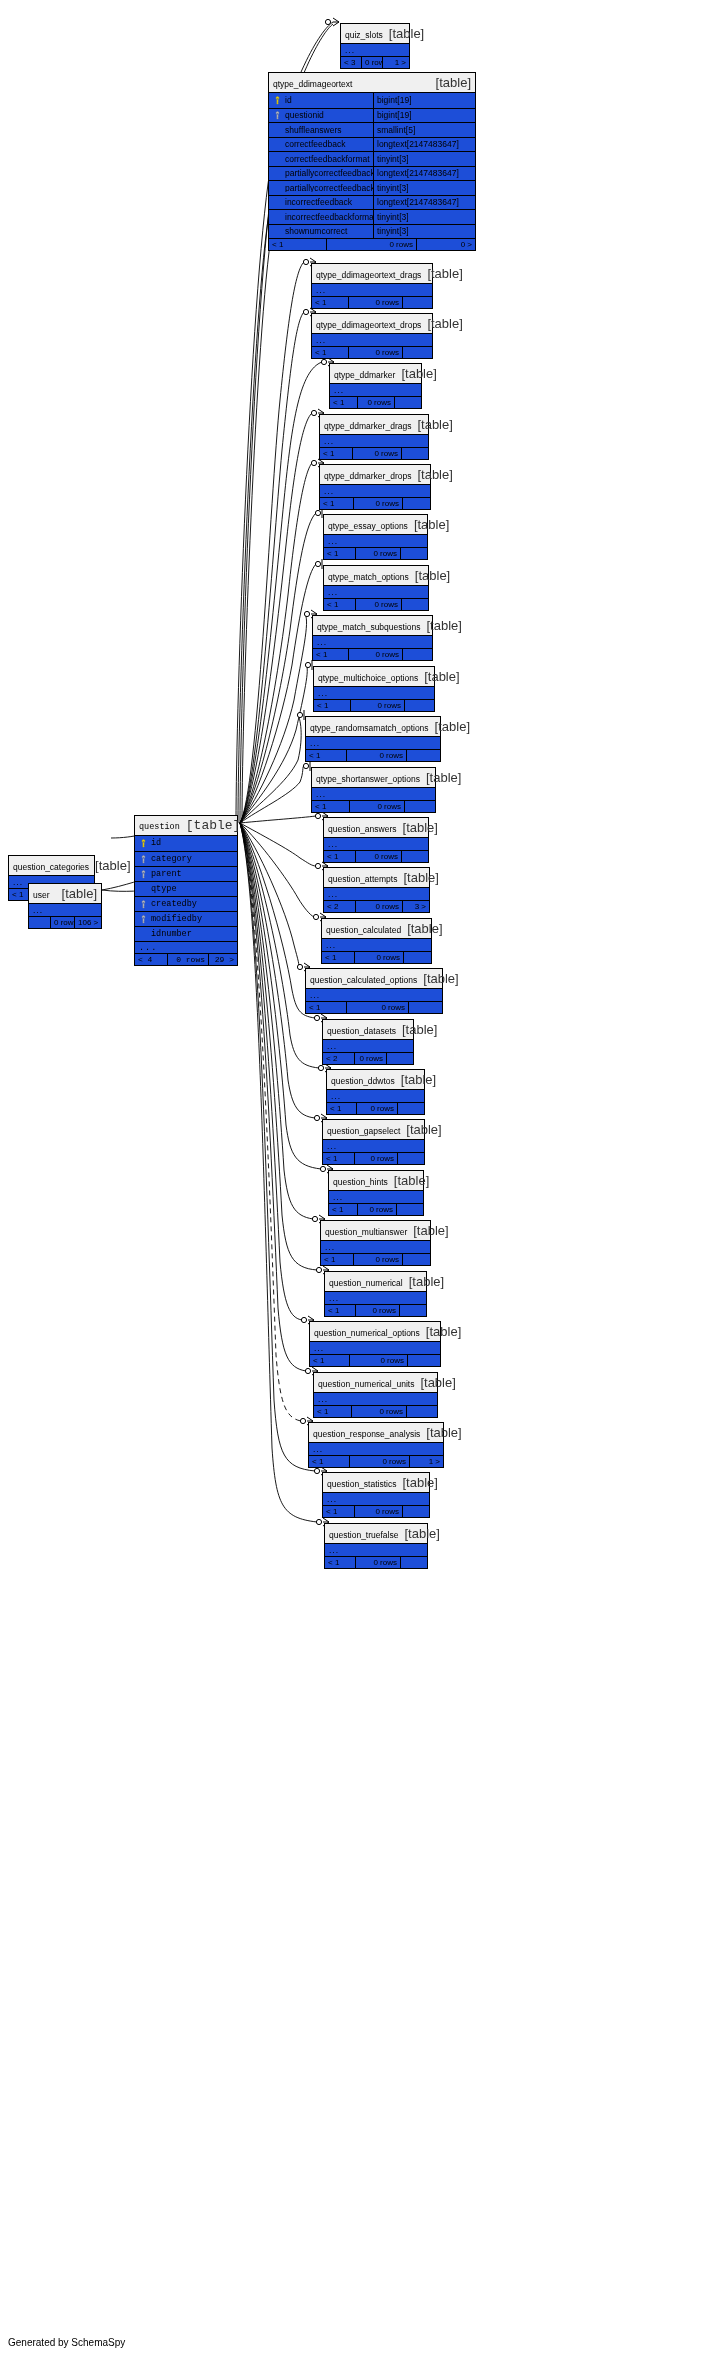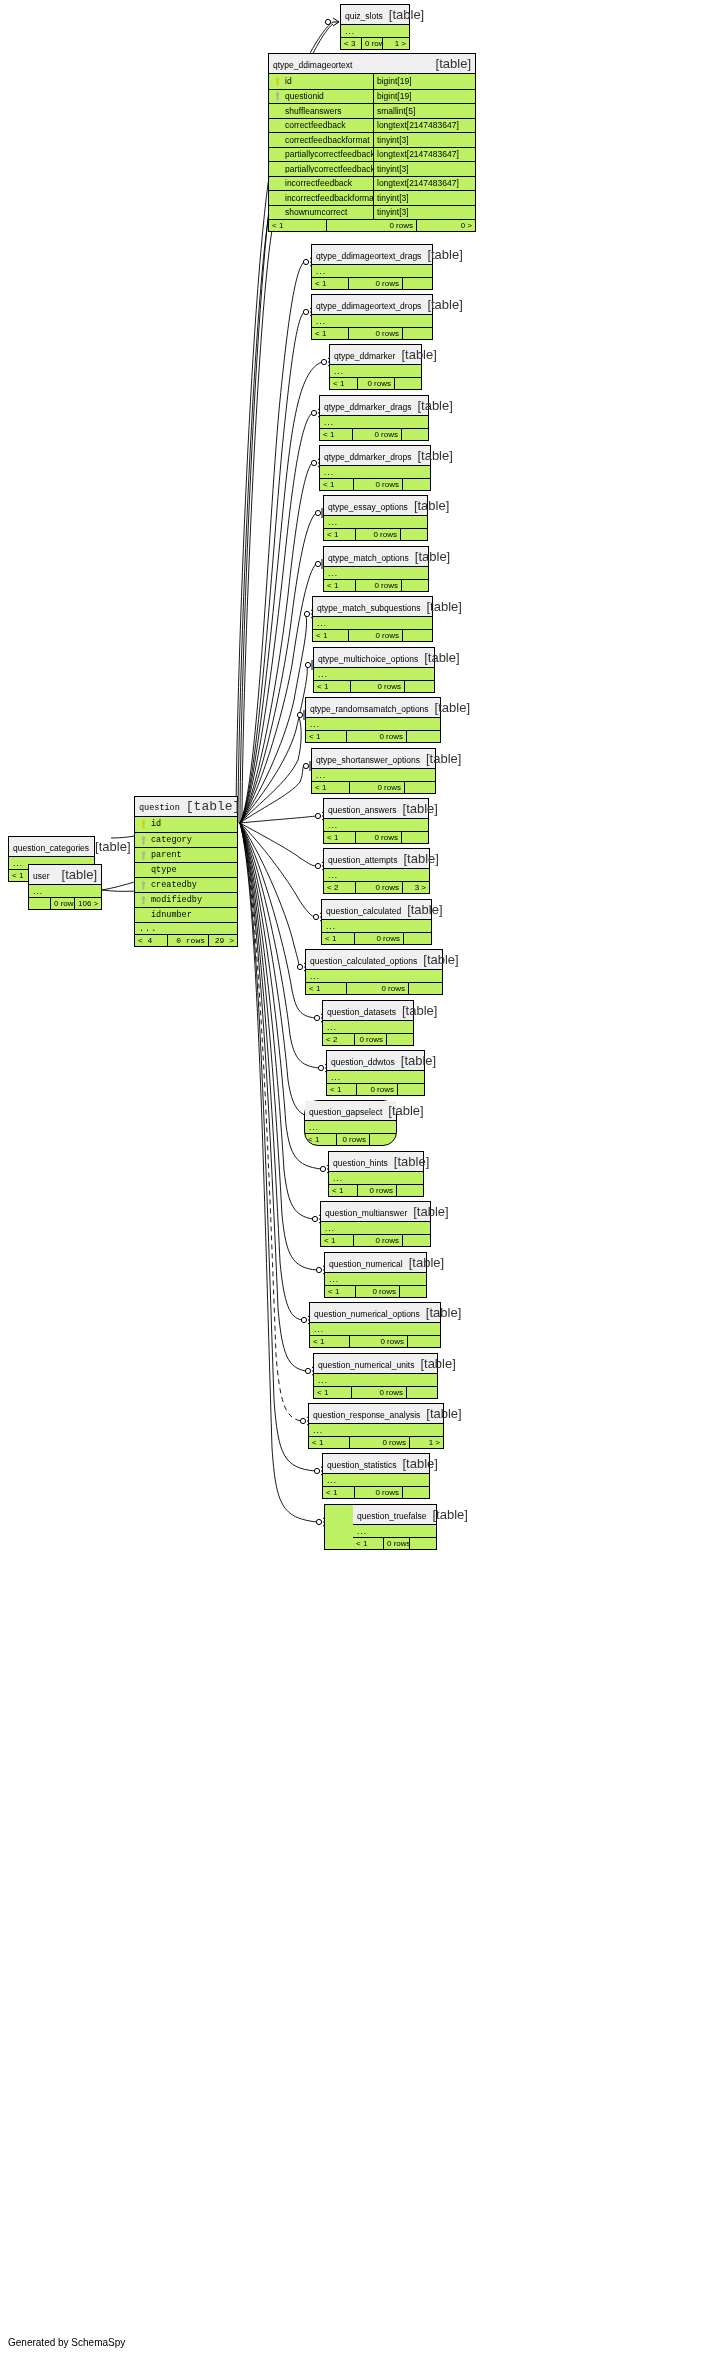--- a/index.html
+++ b/index.html
@@ -22,24 +22,25 @@
     position: absolute;
     left: 0;
     top: 0;
     width: 728px;
     height: 2363px;
     pointer-events: none;
   }
   .node {
     position: absolute;
     border: 1px solid #000000;
-    background: #bef264;
+    background: #1d4ed8;
     box-sizing: border-box;
     font-size: 8.5px;
     line-height: 1;
+    margin-top: 19px;
   }
   .node .thead {
     background: #f0f0f0;
     border-bottom: 1px solid #000000;
     padding: 3px 4px 3px 4px;
     display: flex;
     justify-content: space-between;
     align-items: baseline;
     white-space: nowrap;
   }
@@ -625,21 +626,21 @@
           <span class="tname">question_ddwtos</span>
           <span class="ttag">[table]</span>
         </div>
         <div class="ellipsis">...</div>
         <div class="tfoot">
           <div class="f-left" style="width:30px">&lt; 1</div>
           <div class="f-mid">0 rows</div>
           <div class="f-right" style="width:24px"></div>
         </div>
       </div>
-      <div class="node" style="left: 304px; top: 1100px; width: 93px; border-radius: 14px;">
+      <div class="node" style="left: 322px; top: 1100px; width: 103px;">
         <div class="thead">
           <span class="tname">question_gapselect</span>
           <span class="ttag">[table]</span>
         </div>
         <div class="ellipsis">...</div>
         <div class="tfoot">
           <div class="f-left" style="width:32px">&lt; 1</div>
           <div class="f-mid">0 rows</div>
           <div class="f-right" style="width:26px"></div>
         </div>
@@ -721,21 +722,21 @@
           <span class="tname">question_statistics</span>
           <span class="ttag">[table]</span>
         </div>
         <div class="ellipsis">...</div>
         <div class="tfoot">
           <div class="f-left" style="width:32px">&lt; 1</div>
           <div class="f-mid">0 rows</div>
           <div class="f-right" style="width:26px"></div>
         </div>
       </div>
-      <div class="node" style="left: 324px; top: 1504px; width: 113px; padding-left: 28px;">
+      <div class="node" style="left: 324px; top: 1504px; width: 104px;">
         <div class="thead">
           <span class="tname">question_truefalse</span>
           <span class="ttag">[table]</span>
         </div>
         <div class="ellipsis">...</div>
         <div class="tfoot">
           <div class="f-left" style="width:31px">&lt; 1</div>
           <div class="f-mid">0 rows</div>
           <div class="f-right" style="width:25px"></div>
         </div>

